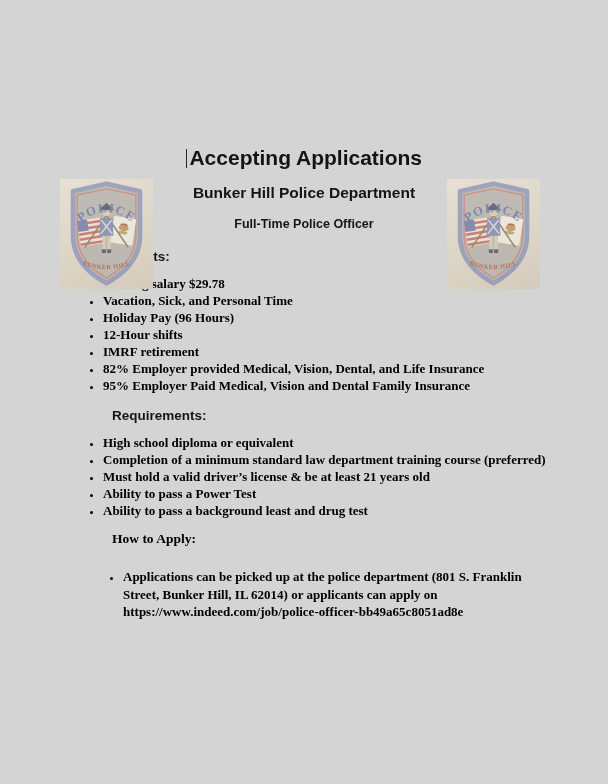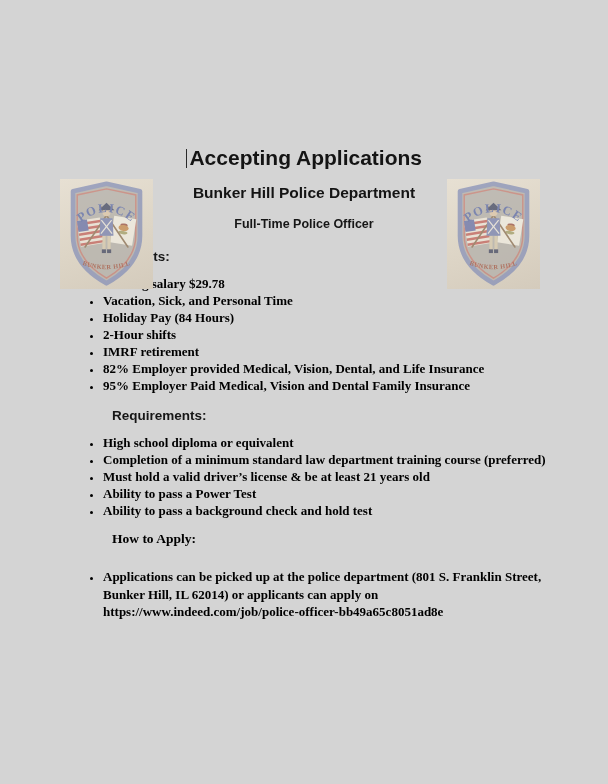--- a/index.html
+++ b/index.html
@@ -83,21 +83,21 @@
     font-weight: bold;
     font-size: 13px;
     line-height: 17px;
     color: #000;
   }
   ul.bullets li::marker { font-size: 11px; }
   ul.requirements { }
   .heading-requirements { margin-top: 13px; }
   .heading-apply { margin-top: 11px; }
   ul.apply { margin-top: 21px; }
-  ul.apply li { line-height: 17.5px; }
+  ul.apply li { line-height: 17.5px; margin-left: 20px; }
 </style>
 </head>
 <body>
 
 <svg width="0" height="0" style="position:absolute" aria-hidden="true">
   <defs>
     <path id="police-arc" d="M22 47 Q50 24 78 47" fill="none"></path>
     <path id="bunker-arc" d="M24 92 Q50 101.5 76 92" fill="none"></path>
   </defs>
 </svg>
@@ -189,34 +189,34 @@
   <h1 class="title"><span class="caret"></span><span>Accepting Applications</span></h1>
 
   <h2 class="dept">Bunker Hill Police Department</h2>
 
   <h3 class="position">Full-Time Police Officer</h3>
 
   <div class="section-heading">Benefits:</div>
   <ul class="bullets benefits">
     <li>Starting salary $29.78</li>
     <li>Vacation, Sick, and Personal Time</li>
-    <li>Holiday Pay (84 Hours)</li>
-    <li>2-Hour shifts</li>
+    <li>Holiday Pay (96 Hours)</li>
+    <li>12-Hour shifts</li>
     <li>IMRF retirement</li>
     <li>82% Employer provided Medical, Vision, Dental, and Life Insurance</li>
     <li>95% Employer Paid Medical, Vision and Dental Family Insurance</li>
   </ul>
 
   <div class="section-heading heading-requirements">Requirements:</div>
   <ul class="bullets requirements">
     <li>High school diploma or equivalent</li>
     <li>Completion of a minimum standard law department training course (preferred)</li>
     <li>Must hold a valid driver’s license &amp; be at least 21 years old</li>
     <li>Ability to pass a Power Test</li>
-    <li>Ability to pass a background check and hold test</li>
+    <li>Ability to pass a background least and drug test</li>
   </ul>
 
   <div class="section-heading serif heading-apply">How to Apply:</div>
   <ul class="bullets apply">
     <li>Applications can be picked up at the police department (801 S. Franklin Street, Bunker Hill, IL 62014) or applicants can apply on https://www.indeed.com/job/police-officer-bb49a65c8051ad8e</li>
   </ul>
 
 </div>
 
 </body></html>

